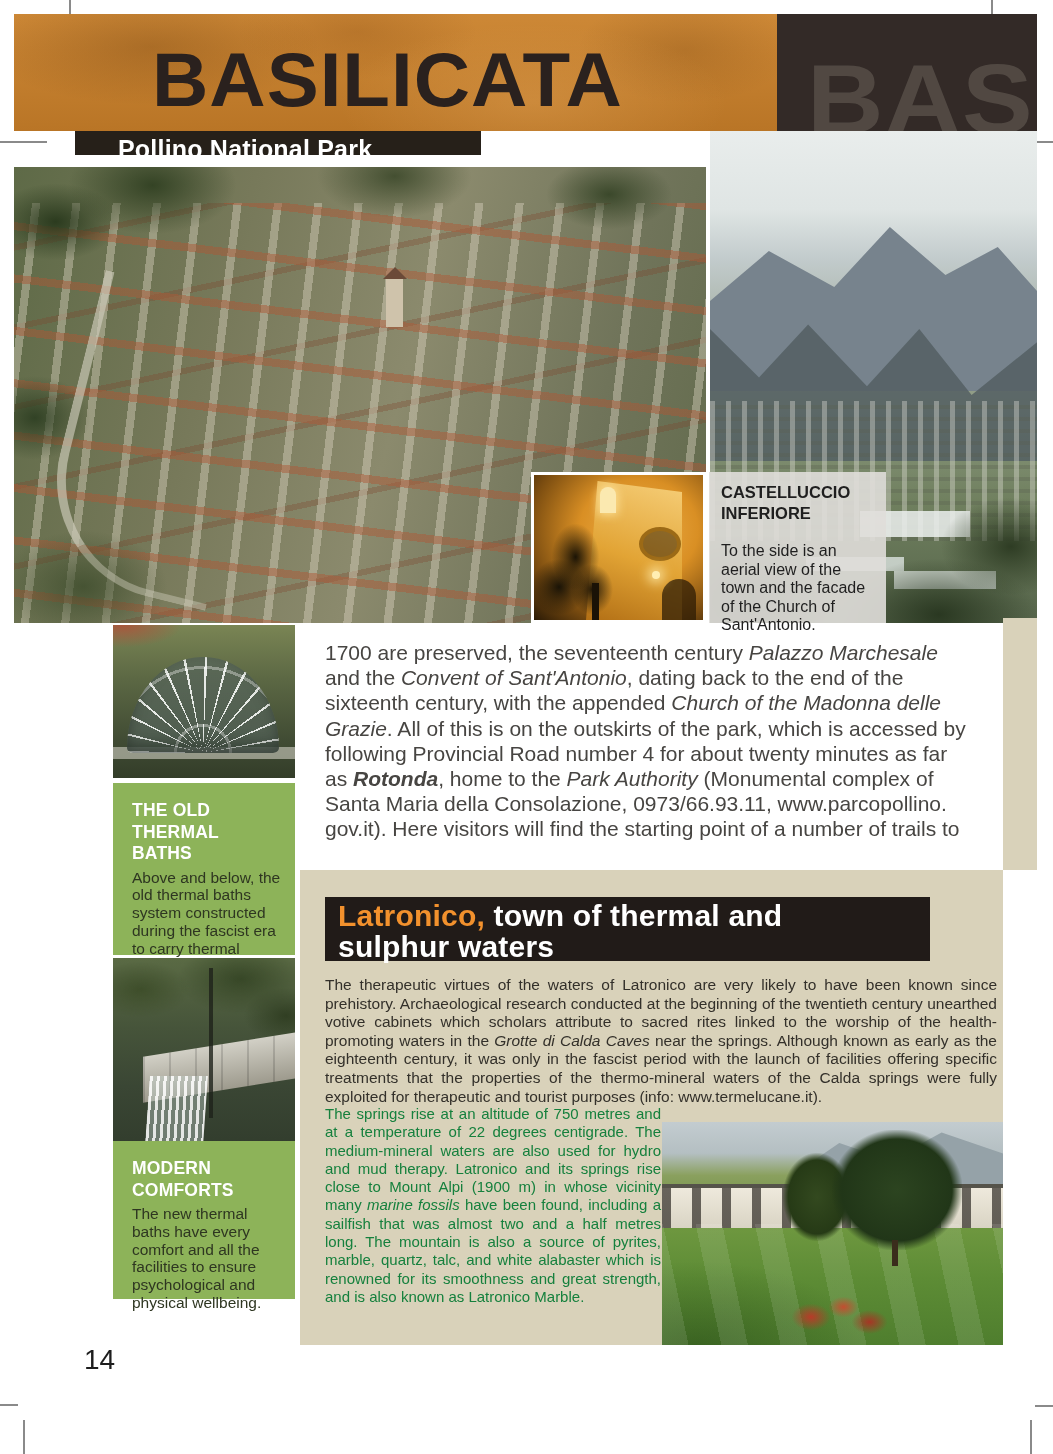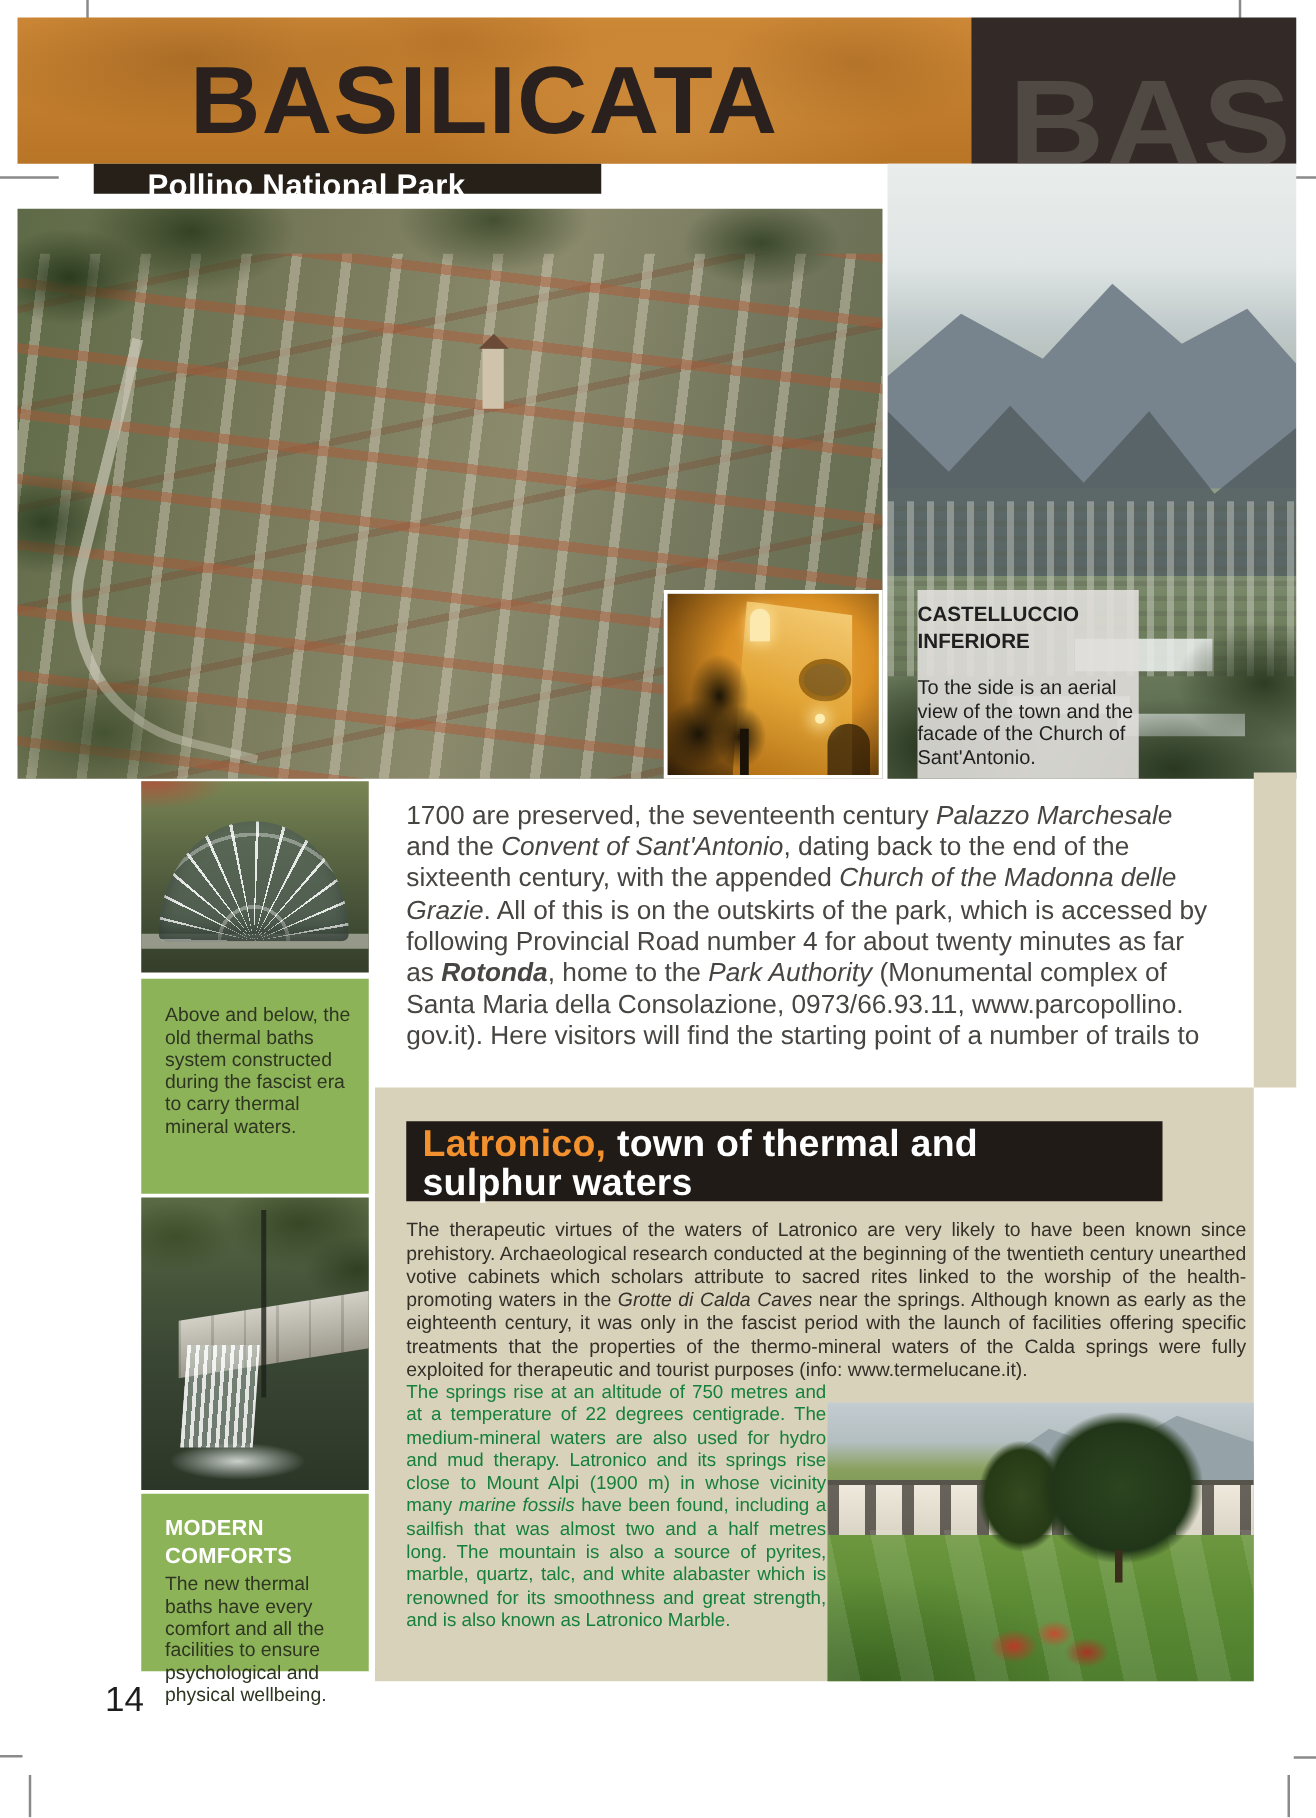--- a/index.html
+++ b/index.html
@@ -81,41 +81,41 @@
       background:#ffeeb2;box-shadow:0 0 12px 4px rgba(255,235,170,.9);}
   .church-photo .door{position:absolute;left:128px;top:104px;width:34px;height:45px;border-radius:17px 17px 0 0;
       background:rgba(46,28,6,.75);}
   .church-photo .tree{position:absolute;left:-8px;top:40px;width:110px;height:120px;
       background:
        radial-gradient(34px 48px at 45% 35%, rgba(18,14,4,.95), transparent 70%),
        radial-gradient(40px 40px at 30% 60%, rgba(20,16,6,.95), transparent 70%),
        radial-gradient(30px 36px at 60% 62%, rgba(16,12,4,.9), transparent 70%);}
   .church-photo .trunk{position:absolute;left:58px;top:108px;width:7px;height:40px;background:#1a1206;}
 
-  .caption-box{left:734px;top:472px;width:177px;height:151px;background:rgba(224,222,218,.9);
-      padding:10px 0;box-sizing:border-box;color:#1f1f1f;}
+  .caption-box{left:709px;top:472px;width:177px;height:151px;background:rgba(224,222,218,.9);
+      padding:10px 12px;box-sizing:border-box;color:#1f1f1f;}
   .caption-box .cap-title{font-size:16.5px;font-weight:bold;line-height:21px;}
   .caption-box .cap-body{font-size:16px;line-height:18.5px;margin-top:18px;}
 
   
   .dome-photo{left:113px;top:625px;width:182px;height:153px;overflow:hidden;
       background:linear-gradient(180deg,#7a8554 0%,#5c6844 35%,#414c34 75%,#333d29 100%);}
   .dome-photo .roofcorner{position:absolute;left:0;top:0;width:90px;height:34px;
       background:radial-gradient(80px 30px at 10% 0%, #a8563c, rgba(168,86,60,0) 75%);}
   .dome-photo .dome{position:absolute;left:14px;top:32px;width:152px;height:96px;
       border-radius:76px 76px 6px 6px / 92px 92px 5px 5px;overflow:hidden;
       background:
         repeating-radial-gradient(circle at 50% 100%, transparent 0 26px, rgba(255,255,255,.35) 26px 29px, transparent 29px 58px),
         repeating-conic-gradient(from -90deg at 50% 100%, rgba(240,243,240,.95) 0deg 1.6deg, rgba(120,138,128,.35) 1.6deg 13deg),
         rgba(52,64,56,.55);
       box-shadow:inset 0 -8px 14px rgba(20,28,22,.5);}
   .dome-photo .ledge{position:absolute;left:0px;top:122px;width:182px;height:12px;background:rgba(210,208,196,.6);}
   .greenbox{left:113px;width:182px;background:var(--green,#8db359);box-sizing:border-box;padding:17px 12px 0 19px;}
   .gb1{top:783px;height:172px;}
-  .gb2{top:1195px;height:142px;}
+  .gb2{top:1141px;height:158px;}
   .greenbox .gb-title{color:#fff;font-weight:bold;font-size:17.5px;line-height:21.5px;letter-spacing:.2px;}
   .greenbox .gb-body{color:#2e3621;font-size:15.5px;line-height:17.8px;margin-top:4px;}
   .stream-photo{left:113px;top:958px;width:182px;height:234px;overflow:hidden;
       background:linear-gradient(180deg,#5a6a44 0%,#46543a 30%,#3a4634 55%,#2c3628 100%);}
   .stream-photo .foliage{position:absolute;inset:0 0 55% 0;
       background:
        radial-gradient(70px 40px at 15% 30%, rgba(60,76,40,.9), transparent 70%),
        radial-gradient(90px 50px at 70% 20%, rgba(52,68,36,.9), transparent 70%),
        radial-gradient(60px 40px at 95% 55%, rgba(46,60,32,.9), transparent 70%);}
   .stream-photo .wall{position:absolute;left:30px;top:86px;width:160px;height:46px;transform:skewY(-9deg);
@@ -219,20 +219,24 @@
     <div class="cap-body">To the side is an aerial view of the town and the facade of the Church of Sant'Antonio.</div>
   </div>
 
   <div class="abs dome-photo">
     <div class="roofcorner"></div>
     <div class="ledge"></div>
     <div class="dome"></div>
   </div>
 
   <div class="abs greenbox gb1">
+    <div class="gb-title">
+      <span>THE OLD</span><br>
+      <span>THERMAL BATHS</span>
+    </div>
     <div class="gb-body">Above and below, the old thermal baths system constructed during the fascist era to carry thermal mineral waters.</div>
   </div>
 
   <div class="abs stream-photo">
     <div class="foliage"></div>
     <div class="wall"></div>
     <div class="cascade"></div>
     <div class="foam"></div>
     <div class="pole"></div>
   </div>

